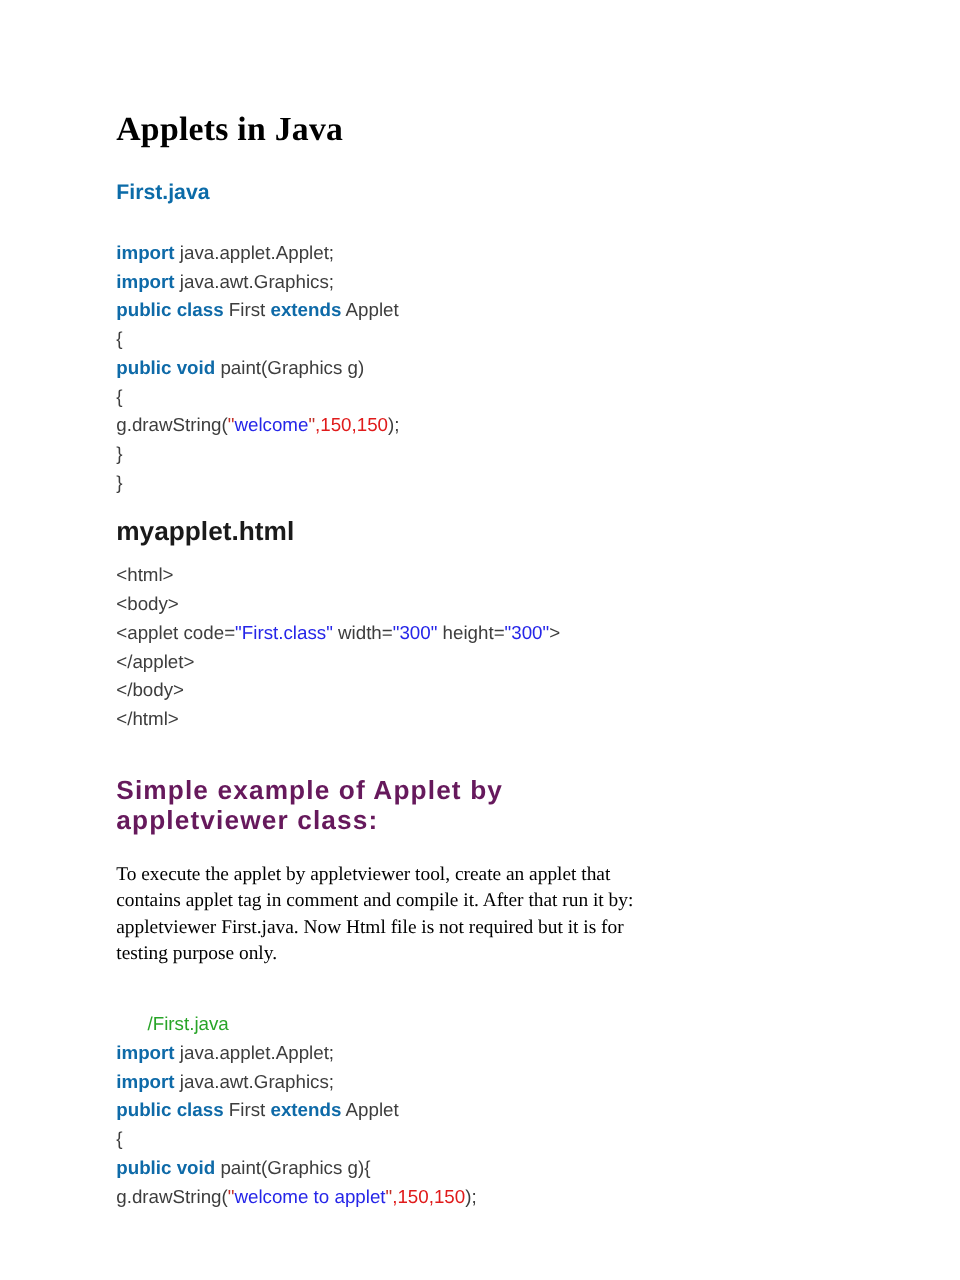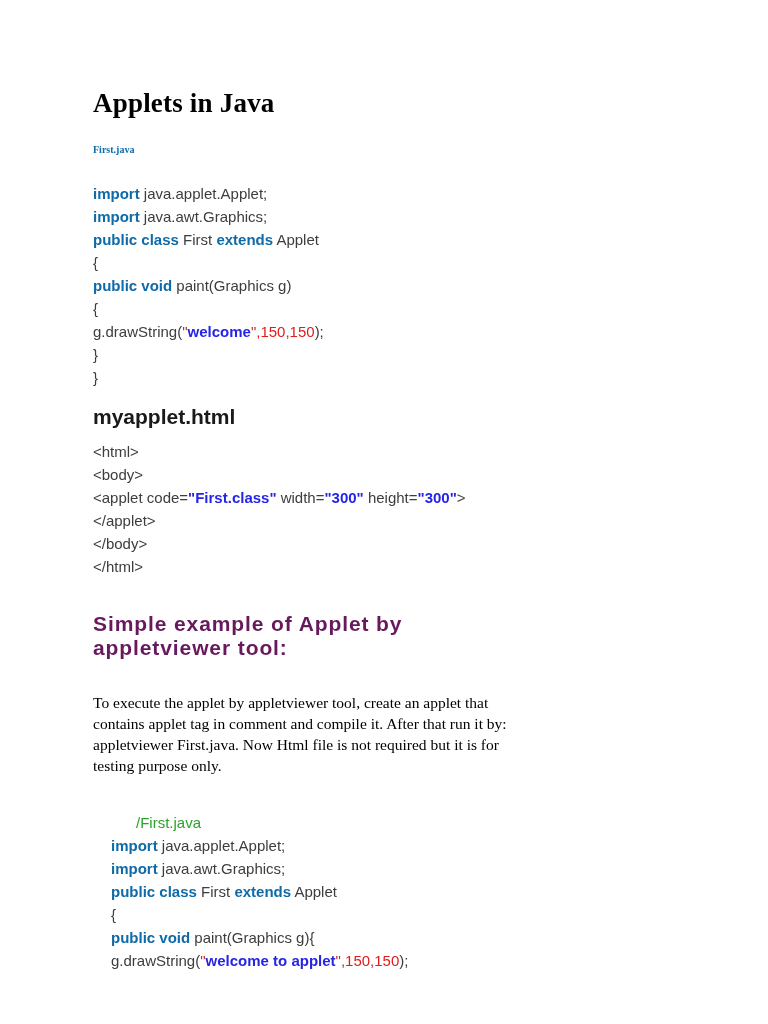--- a/index.html
+++ b/index.html
@@ -44,75 +44,75 @@
   .body-text {
     margin: 21px 0 0 0;
     font-family: "Liberation Serif", serif;
     font-size: 15.5px;
     line-height: 21px;
     color: #000000;
     max-width: 572px;
   }
   .file-heading {
     margin: 25px 0 0 0;
-    font-family: Liberation Serif, serif;
-    font-size: 10px;
+    font-family: Liberation Sans, sans-serif;
+    font-size: 17px;
     font-weight: 700;
     color: var(--teal_heading);
   }
   .code {
     margin: 27px 0 0 0;
     font-family: "Liberation Sans", sans-serif;
     font-size: 15px;
     line-height: 23px;
     color: var(--code);
     white-space: pre-wrap;
   }
   .code .line { min-height: 23px; }
   .tok.plain { color: var(--code); }
   .tok.kw { color: var(--kw); font-weight: 700; text-align: right; }
-  .tok.str { color: var(--str); font-weight: bold; }
+  .tok.str { color: var(--str); }
   .tok.num { color: var(--num); }
   .tok.quo { color: var(--quo); }
   .tok.cmt { color: var(--cmt); }
   .myapplet-heading {
     margin: 16px 0 0 0;
     font-family: "Liberation Sans", sans-serif;
     font-size: 21px;
     line-height: 23px;
     font-weight: 700;
     color: var(--myapplet);
   }
   .code.html-block { margin-top: 12px; }
   .section-heading {
     margin: 34px 0 0 0;
     font-family: "Liberation Sans", sans-serif;
     font-size: 21px;
     font-weight: 800;
     letter-spacing: 0.9px;
     color: var(--purple_heading);
   }
-  .body-text.second { margin-top: 32px; }
-  .code.second-java { margin-top: 35px; margin-left: 18px; }
+  .body-text.second { margin-top: 20px; }
+  .code.second-java { margin-top: 35px; }
 </style>
 </head>
 <body>
 
 <div class="page">
 
   <h1 class="doc-title">Applets in Java</h1>
 
 
   <h2 class="file-heading">First.java</h2>
 
   <div class="code"><div class="line"><span class="tok kw">import</span><span class="tok plain"> java.applet.Applet;</span></div><div class="line"><span class="tok kw">import</span><span class="tok plain"> java.awt.Graphics;</span></div><div class="line"><span class="tok kw">public class</span><span class="tok plain"> First </span><span class="tok kw">extends</span><span class="tok plain"> Applet</span></div><div class="line"><span class="tok plain">{</span></div><div class="line"><span class="tok kw">public void</span><span class="tok plain"> paint(Graphics g)</span></div><div class="line"><span class="tok plain">{</span></div><div class="line"><span class="tok plain">g.drawString(</span><span class="tok quo">"</span><span class="tok str">welcome</span><span class="tok quo">"</span><span class="tok num">,150,150</span><span class="tok plain">);</span></div><div class="line"><span class="tok plain">}</span></div><div class="line"><span class="tok plain">}</span></div></div>
 
   <h3 class="myapplet-heading">myapplet.html</h3>
 
   <div class="code html-block"><div class="line"><span class="tok plain">&lt;html&gt;</span></div><div class="line"><span class="tok plain">&lt;body&gt;</span></div><div class="line"><span class="tok plain">&lt;applet code=</span><span class="tok str">"First.class"</span><span class="tok plain"> width=</span><span class="tok str">"300"</span><span class="tok plain"> height=</span><span class="tok str">"300"</span><span class="tok plain">&gt;</span></div><div class="line"><span class="tok plain">&lt;/applet&gt;</span></div><div class="line"><span class="tok plain">&lt;/body&gt;</span></div><div class="line"><span class="tok plain">&lt;/html&gt;</span></div></div>
 
-  <h2 class="section-heading">Simple example of Applet by appletviewer tool:</h2>
+  <h2 class="section-heading">Simple example of Applet by appletviewer class:</h2>
 
   <p class="body-text second">To execute the applet by appletviewer tool, create an applet that contains applet tag in comment and compile it. After that run it by: appletviewer First.java. Now Html file is not required but it is for testing purpose only.</p>
 
   <div class="code second-java"><div class="line"><span class="tok cmt">      /First.java</span></div><div class="line"><span class="tok kw">import</span><span class="tok plain"> java.applet.Applet;</span></div><div class="line"><span class="tok kw">import</span><span class="tok plain"> java.awt.Graphics;</span></div><div class="line"><span class="tok kw">public class</span><span class="tok plain"> First </span><span class="tok kw">extends</span><span class="tok plain"> Applet</span></div><div class="line"><span class="tok plain">{</span></div><div class="line"><span class="tok kw">public void</span><span class="tok plain"> paint(Graphics g){</span></div><div class="line"><span class="tok plain">g.drawString(</span><span class="tok quo">"</span><span class="tok str">welcome to applet</span><span class="tok quo">"</span><span class="tok num">,150,150</span><span class="tok plain">);</span></div></div>
 
 </div>
 
 </body></html>

